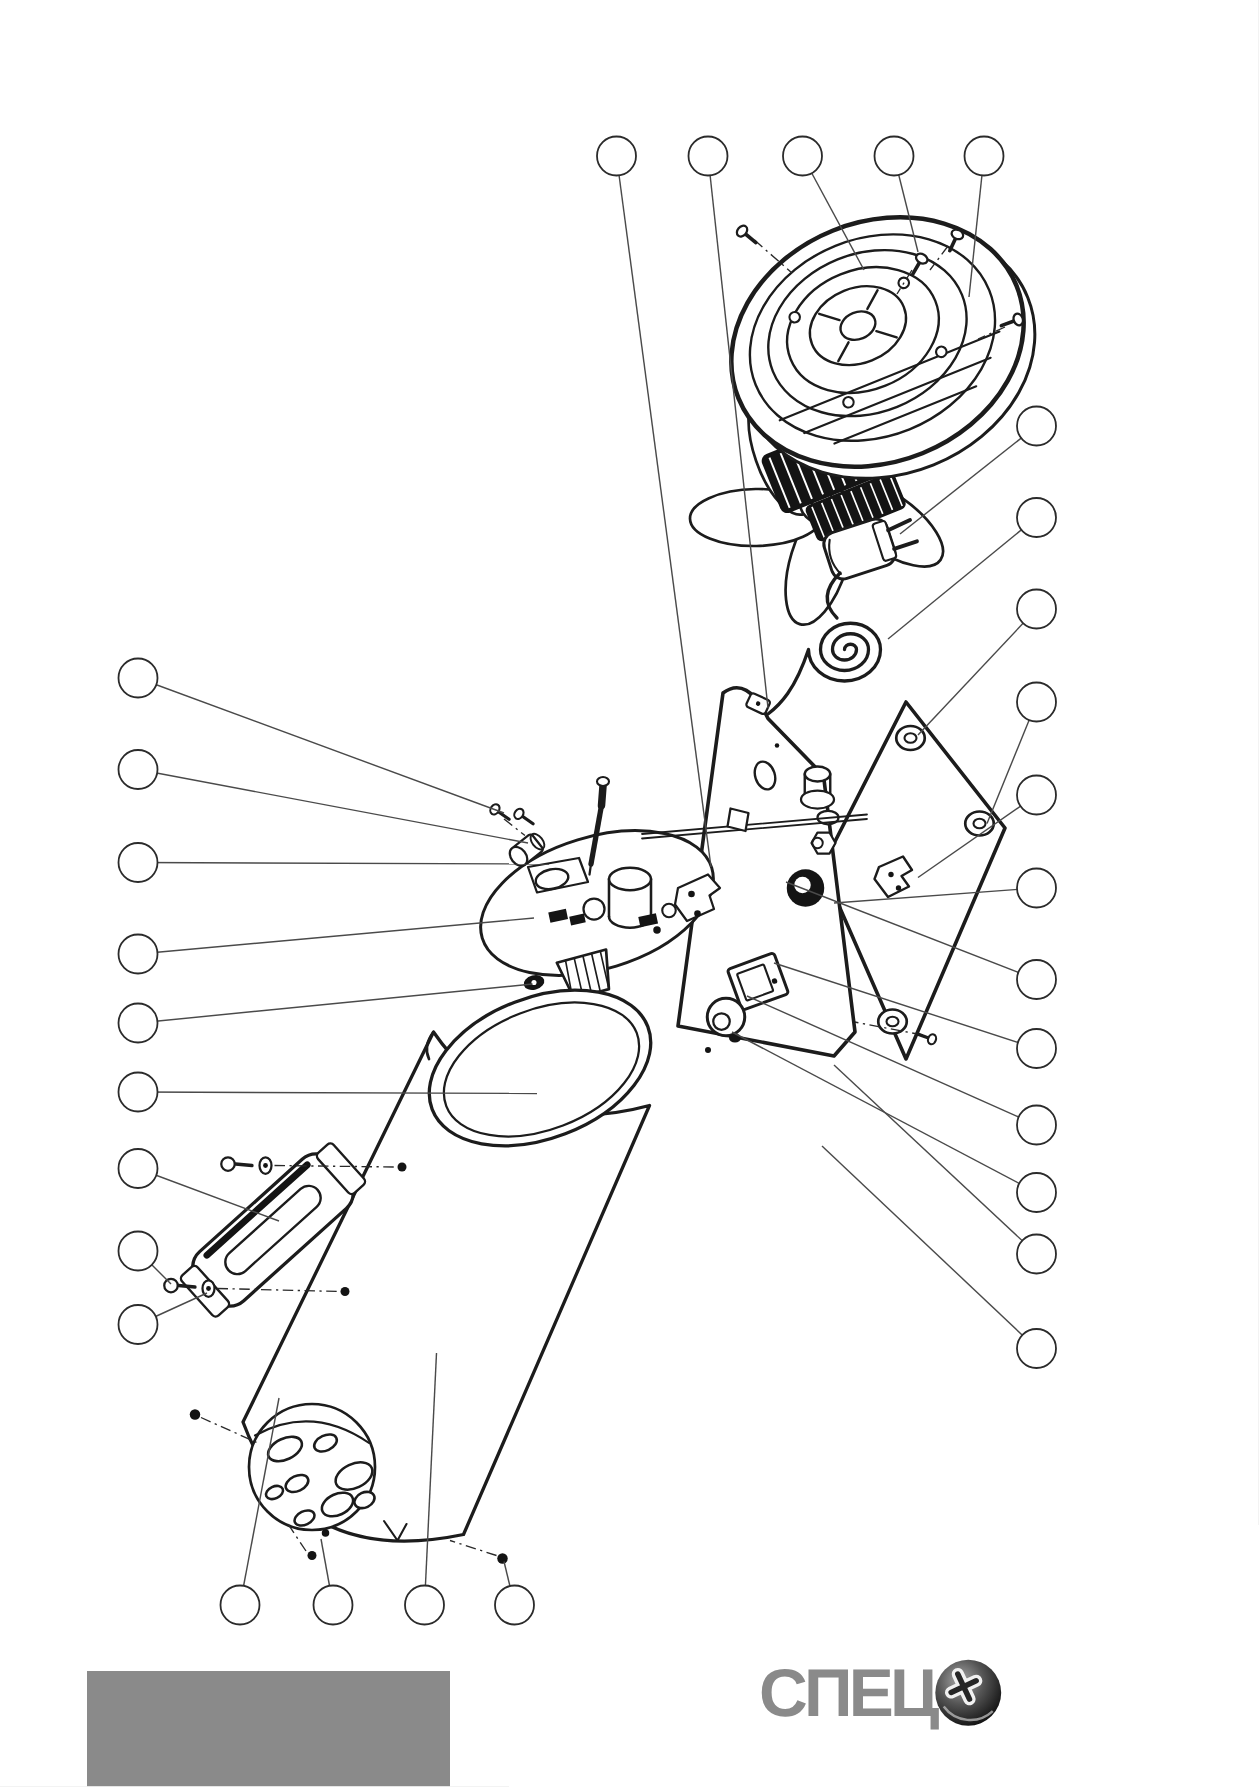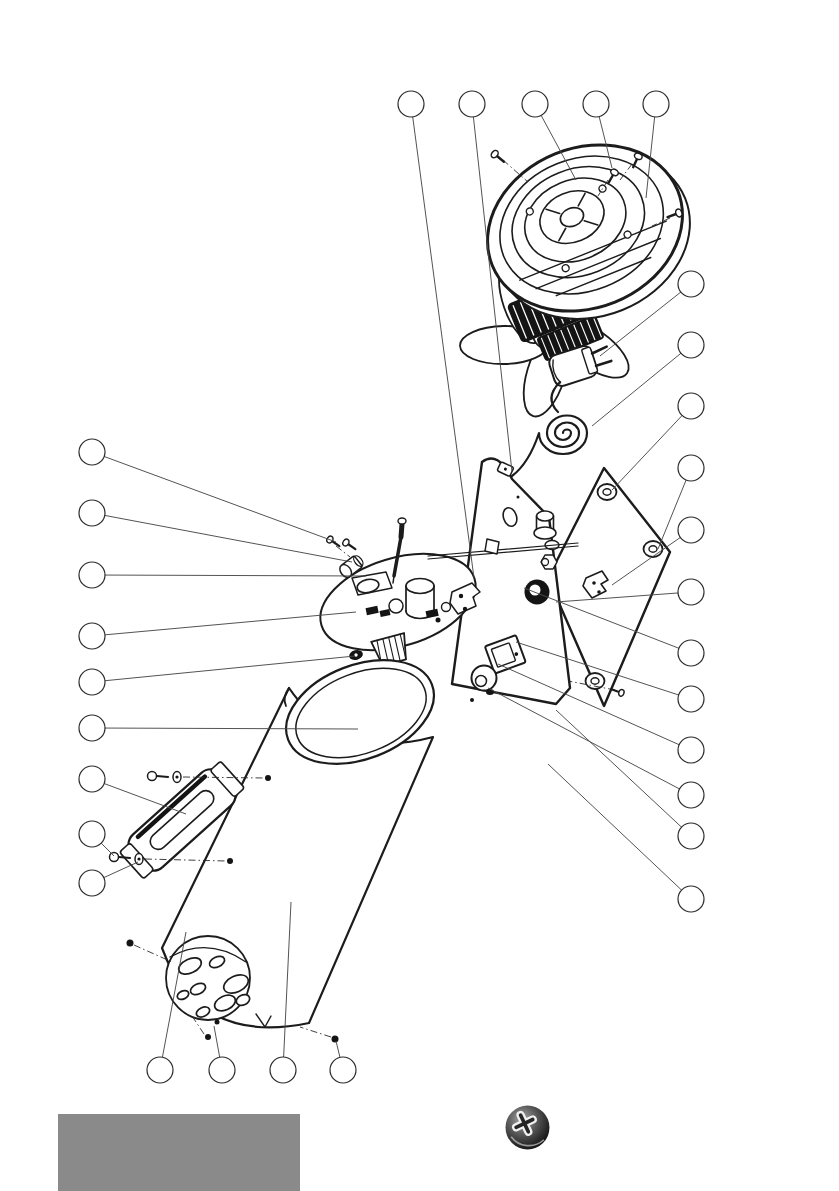--- a/index.html
+++ b/index.html
@@ -375,20 +375,21 @@
         <circle cx="160" cy="1070" r="13" class="callout"></circle>
         <circle cx="222" cy="1070" r="13" class="callout"></circle>
         <circle cx="283" cy="1070" r="13" class="callout"></circle>
         <circle cx="343" cy="1070" r="13" class="callout"></circle>
       </g>
   </svg>
 
   <div class="gray-box" style="background: rgb(138, 138, 138);"></div>
 
   <div class="logo">
+    <span class="logo-text" style="color: rgb(138, 138, 138);">СПЕЦ</span>
     <svg width="47" height="47" viewBox="0 0 46 46">
       <defs>
         <radialGradient id="ballGrad" cx="38%" cy="32%" r="78%">
           <stop offset="0%" stop-color="#a8a8a8"></stop>
           <stop offset="45%" stop-color="#555555"></stop>
           <stop offset="100%" stop-color="#060606"></stop>
         </radialGradient>
       </defs>
       <circle cx="23" cy="23" r="21.5" fill="url(#ballGrad)"></circle>
       <path d="M7,32 A21.5,21.5 0 0 0 39,35" stroke="#bfbfbf" stroke-width="1.6" fill="none" opacity="0.75"></path>

